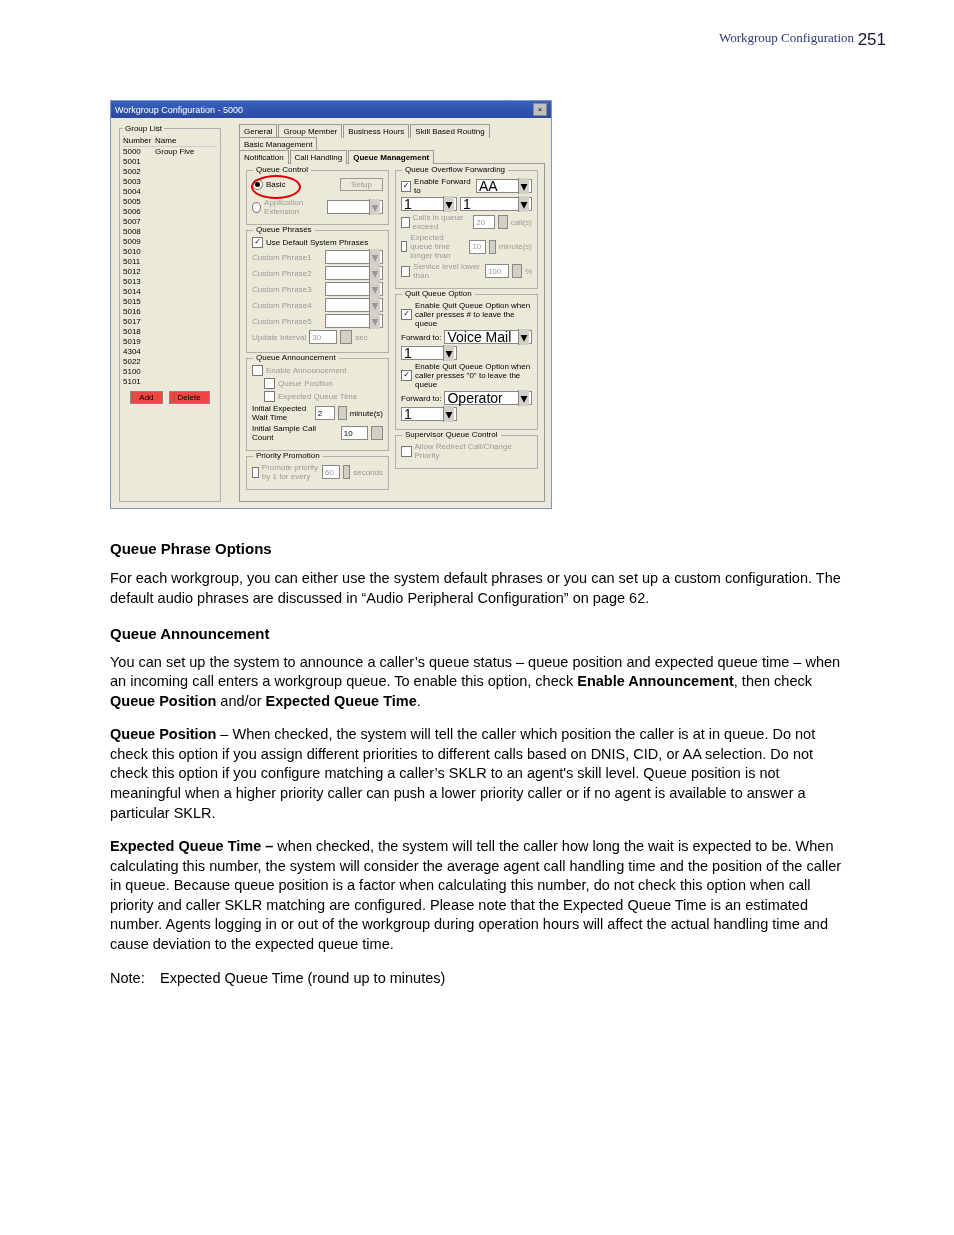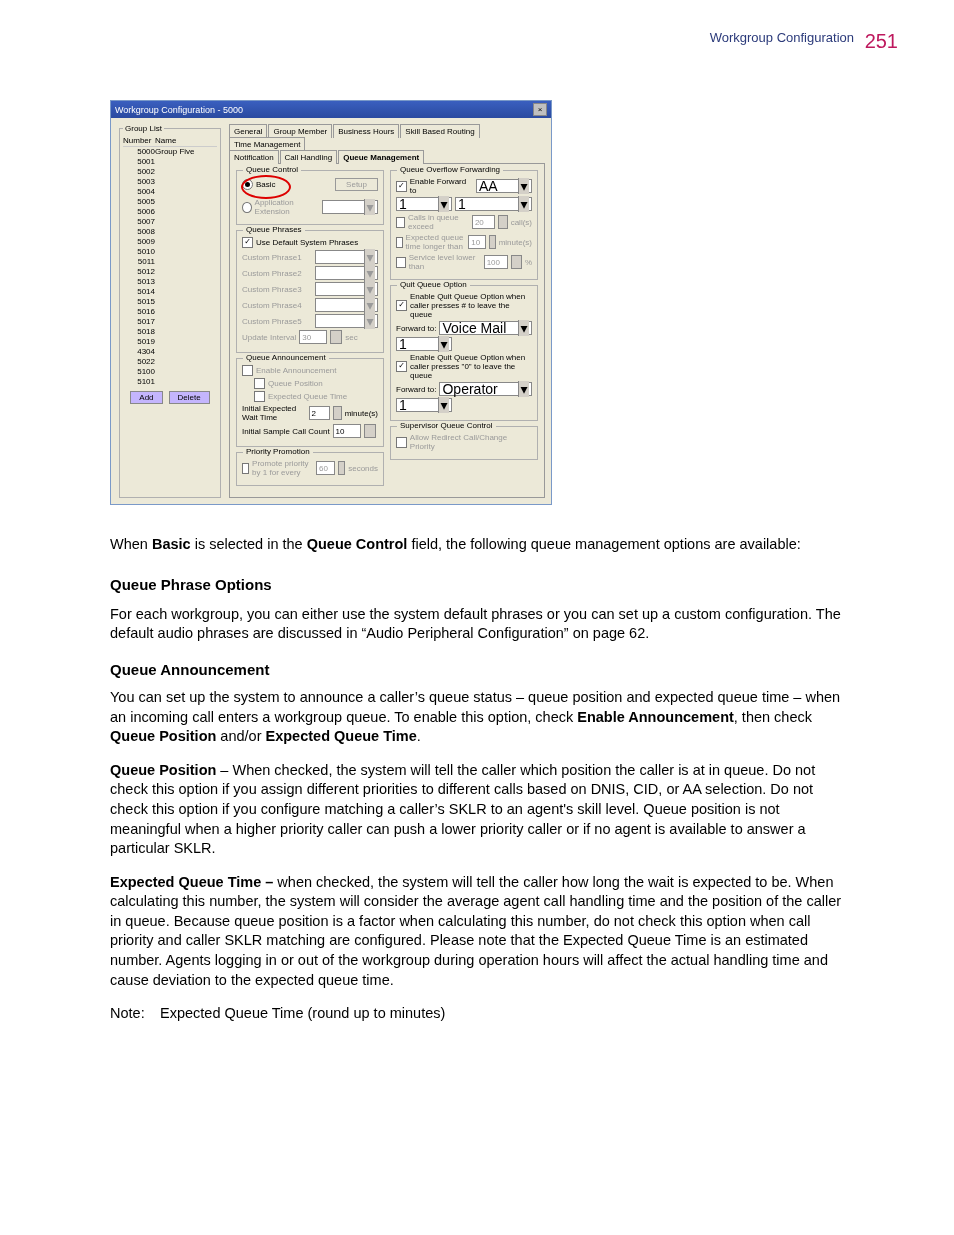--- a/index.html
+++ b/index.html
@@ -1,33 +1,33 @@
 <!DOCTYPE html>
 <html><head>
 <meta charset="utf-8">
 <style>
   html,body{margin:0;padding:0;background:#fff;font-family:Arial,Helvetica,sans-serif;color:#000;}
   .page{width:954px;margin:0 auto;padding:40px 50px 60px 50px;box-sizing:border-box;position:relative;}
-  .page-num{position:absolute;top:30px;right:56px;font-size:20px;color:#be185d;}
-  .crumb{position:absolute;top:30px;right:100px;font-size:13px;color:#2b3a7a;}
+  .page-num{position:absolute;top:30px;right:68px;font-size:17px;color:#0f172a;}
+  .crumb{position:absolute;top:30px;right:100px;font-size:13px;color:#2b3a7a;font-family:Liberation Serif, serif;}
   
   
   .dlg{width:440px;margin:60px auto 30px 60px;border:1px solid #7a99c8;font-size:8px;color:#000;}
   .dlg-title{background:linear-gradient(#3a5fbf,#2a4aa0);color:#fff;padding:2px 4px;font-size:9px;display:flex;justify-content:space-between;align-items:center;}
   .dlg-title .x{background:#c0c0c0;color:#000;width:12px;height:11px;text-align:center;line-height:11px;border:1px solid #888;font-size:8px;}
-  .dlg-body{background:#ece9d8;padding:6px;display:flex;gap:6px;}
+  .dlg-body{background:#ece9d8;padding:6px;display:flex;gap:16px;}
   .gl{border:1px solid #b0b0b0;width:94px;padding:3px;position:relative;}
   .gl legend,.fs legend{font-size:8px;padding:0 2px;}
   .gl-head{display:flex;font-size:8px;border-bottom:1px solid #ccc;padding-bottom:1px;}
   .gl-head span:first-child{width:32px;}
   .gl-list{height:240px;overflow:hidden;font-size:8px;line-height:10px;}
-  .gl-list div{display:flex;text-align:right;}
+  .gl-list div{display:flex;}
   .gl-list div span:first-child{width:32px;}
   .btnrow{display:flex;gap:6px;margin-top:4px;justify-content:center;}
-  .wbtn{background:#c4b5fd;border:1px solid #888;font-size:8px;padding:1px 8px;}
+  .wbtn{background:#ef4444;border:1px solid #888;font-size:8px;padding:1px 8px;}
   
   .right{flex:1;}
   .tabs{display:flex;flex-wrap:wrap;font-size:8px;}
   .tab{border:1px solid #999;border-bottom:none;padding:2px 4px;background:#ece9d8;margin-right:1px;margin-bottom:-1px;}
   .tabbody{border:1px solid #999;background:#ece9d8;padding:6px;}
   .cols{display:flex;gap:6px;}
   .col{flex:1;}
   .fs{border:1px solid #b0b0b0;padding:4px 5px 6px 5px;margin-bottom:5px;position:relative;}
   .fs .ttl{position:absolute;top:-6px;left:6px;background:#ece9d8;padding:0 3px;font-size:8px;}
   .opt{display:flex;align-items:center;gap:3px;font-size:8px;margin:2px 0;color:#000;}
@@ -176,21 +176,21 @@
           <button class="wbtn">Delete</button>
         </div>
       </fieldset>
 
       <div class="right">
         <div class="tabs" id="tabs1">
             <span class="tab">General</span>
             <span class="tab">Group Member</span>
             <span class="tab">Business Hours</span>
             <span class="tab">Skill Based Routing</span>
-            <span class="tab">Time Management</span>
+            <span class="tab">Basic Management</span>
           </div>
         <div class="tabs" id="tabs2">
             <span class="tab">Notification</span>
             <span class="tab">Call Handling</span>
             <span class="tab" style="font-weight: bold;">Queue Management</span>
           </div>
         <div class="tabbody">
           <div class="cols">
 
             <div class="col">
@@ -395,23 +395,20 @@
                   </div>
               </div>
             </div>
           </div>
         </div>
       </div>
     </div>
   </div>
 
   <div class="body-text">
-    <p>
-      <span>When </span><b>Basic</b><span> is selected in the </span><b>Queue Control</b><span> field, the following queue management options are available:</span>
-    </p>
     <h3>Queue Phrase Options</h3>
     <p>For each workgroup, you can either use the system default phrases or you can set up a custom configuration. The default audio phrases are discussed in “Audio Peripheral Configuration” on page 62.</p>
     <h4>Queue Announcement</h4>
     <p>
       <span>You can set up the system to announce a caller’s queue status – queue position and expected queue time – when an incoming call enters a workgroup queue. To enable this option, check </span><b>Enable Announcement</b><span>, then check </span><b>Queue Position</b><span> and/or </span><b>Expected Queue Time</b><span>.</span>
     </p>
     <p>
       <b>Queue Position</b><span> – When checked, the system will tell the caller which position the caller is at in queue. Do not check this option if you assign different priorities to different calls based on DNIS, CID, or AA selection. Do not check this option if you configure matching a caller’s SKLR to an agent's skill level. Queue position is not meaningful when a higher priority caller can push a lower priority caller or if no agent is available to answer a particular SKLR.</span>
     </p>
     <p>

